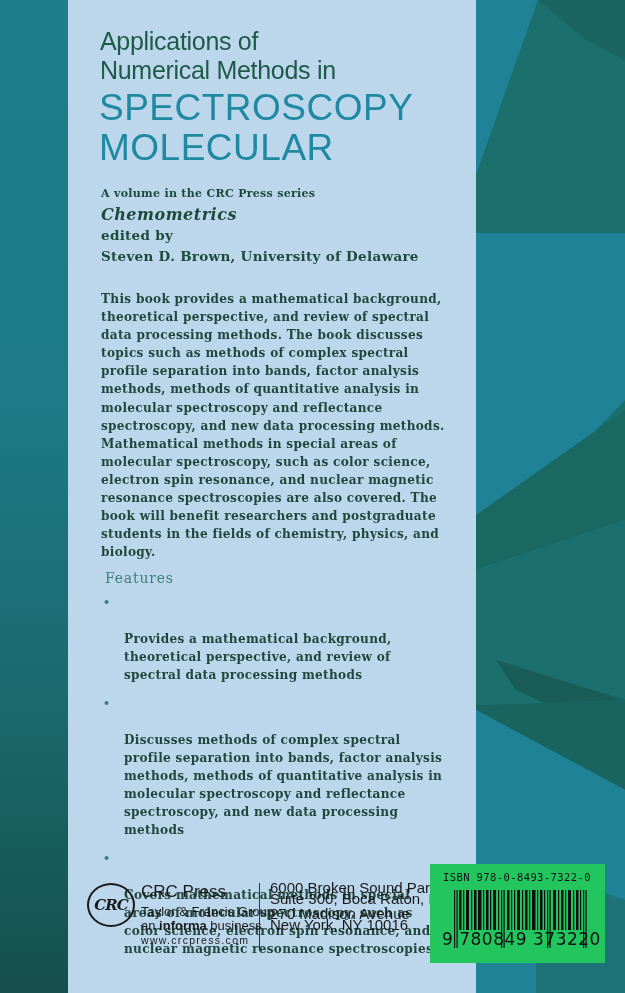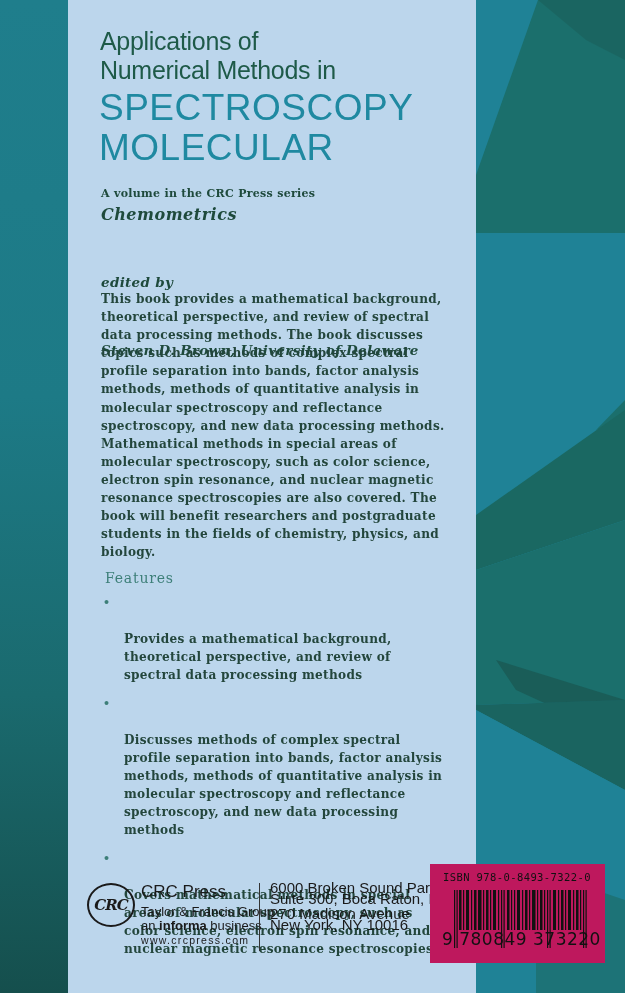--- a/index.html
+++ b/index.html
@@ -33,21 +33,21 @@
       font-size: 37px; line-height: 40px; color: #1f89a1;
       letter-spacing: 0.5px;
     }
     .series {
       position: absolute; left: 101px; top: 184px;
       font-family: "DejaVu Serif", serif;
       color: #1e4a3c; font-weight: bold;
     }
     .series .line1 { font-size: 11px; line-height: 20px; font-weight: bold; letter-spacing: 0.3px; }
     .series .line2 { font-size: 16px; line-height: 21px; font-style: italic; letter-spacing: 0.5px; }
-    .series .line3, .series .line4 { font-size: 13.5px; line-height: 21px; font-style: italic; letter-spacing: 0.3px; margin-top: 47px; }
+    .series .line3, .series .line4 { font-size: 13.5px; line-height: 21px; letter-spacing: 0.3px; }
     .blurb {
       position: absolute; left: 101px; top: 290px; width: 372px;
       font-family: "DejaVu Serif", serif; font-size: 12.1px; line-height: 18.1px;
       color: #23463c; font-weight: bold; letter-spacing: 0.3px;
       white-space: pre-line;
     }
     .features-head {
       position: absolute; left: 105px; top: 570px;
       font-family: "DejaVu Serif", serif; font-size: 14px; color: #3d7f78;
       letter-spacing: 0.8px;
@@ -82,21 +82,21 @@
     .divider {
       position: absolute; left: 259px; top: 883px; width: 1px; height: 68px; background: #333;
     }
     .addresses {
       position: absolute; left: 270px; top: 882px;
       font-family: "Liberation Sans", sans-serif; font-size: 15px; line-height: 11px; color: #1a1a1a;
     }
     .addresses .addr { margin-bottom: 4px; }
     .barcode-box {
       position: absolute; left: 430px; top: 864px; width: 175px; height: 99px;
-      background: #be185d;
+      background: #22c55e;
     }
     .isbn-text {
       position: absolute; left: 13px; top: 7px;
       font-family: "DejaVu Sans Mono", monospace; font-size: 10.5px; color: #111; letter-spacing: 0.4px;
     }
     .barcode-svg { position: absolute; left: 0; top: 0; }
     .barcode-digits {
       position: absolute; left: 12px; top: 65px;
       font-family: "DejaVu Sans", sans-serif; font-size: 17px; color: #111; letter-spacing: 0.5px;
       white-space: pre;

